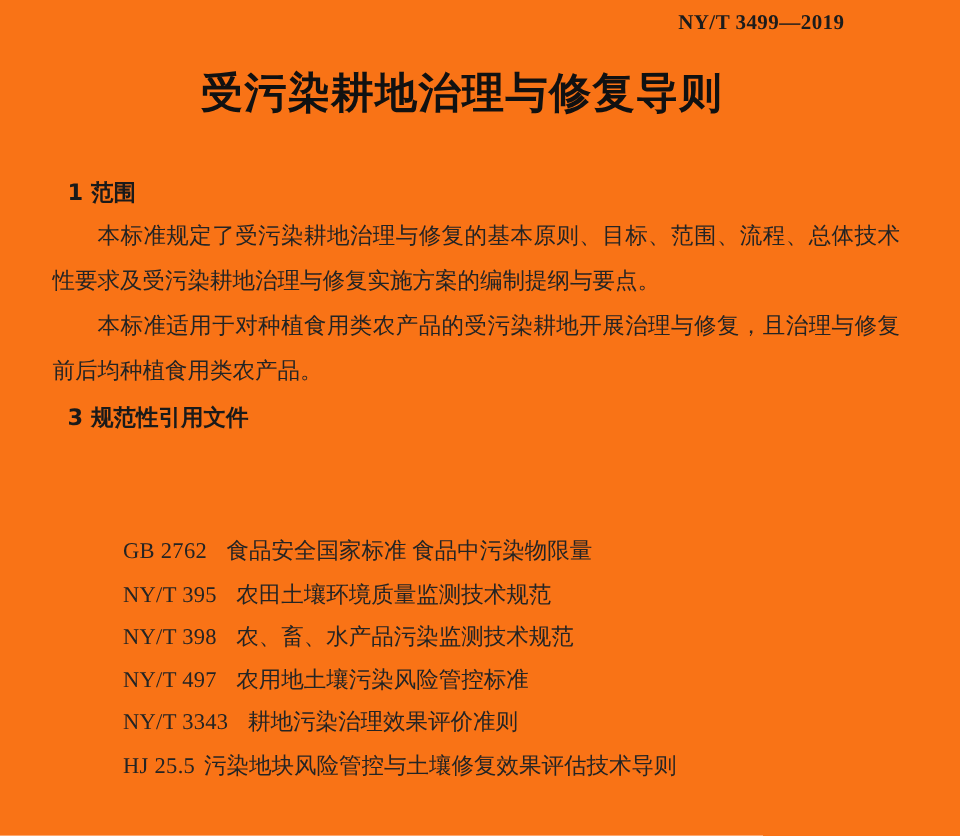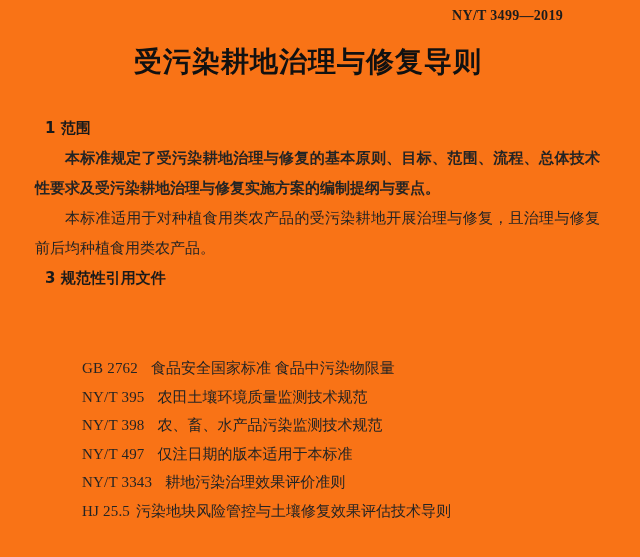--- a/index.html
+++ b/index.html
@@ -64,21 +64,21 @@
     left: 35px;
     width: 565px;
     margin: 0;
     font-family: "Liberation Serif", serif;
     font-size: 15px;
     line-height: 30px;
     text-indent: 30px;
     text-align: justify;
     color: #242424;
   }
-  .p1 { top: 143px; font-weight: bold; }
+  .p1 { top: 143px; }
   .p2 { top: 203px; }
   .p3 { top: 295px; }
   .ref-list {
     position: absolute;
     top: 354px;
     left: 82px;
     width: 530px;
   }
   .ref-row {
     height: 28.6px;
@@ -127,21 +127,21 @@
 
     <div class="ref-row">
       <span class="ref-code">NY/T 395</span><span class="ref-name">农田土壤环境质量监测技术规范</span>
     </div>
 
     <div class="ref-row">
       <span class="ref-code">NY/T 398</span><span class="ref-name">农、畜、水产品污染监测技术规范</span>
     </div>
 
     <div class="ref-row">
-      <span class="ref-code">NY/T 497</span><span class="ref-name">仅注日期的版本适用于本标准</span>
+      <span class="ref-code">NY/T 497</span><span class="ref-name">农用地土壤污染风险管控标准</span>
     </div>
 
     <div class="ref-row">
       <span class="ref-code">NY/T 3343</span><span class="ref-name">耕地污染治理效果评价准则</span>
     </div>
 
     <div class="ref-row tight">
       <span class="ref-code">HJ 25.5</span><span class="ref-name">污染地块风险管控与土壤修复效果评估技术导则</span>
     </div>
 

